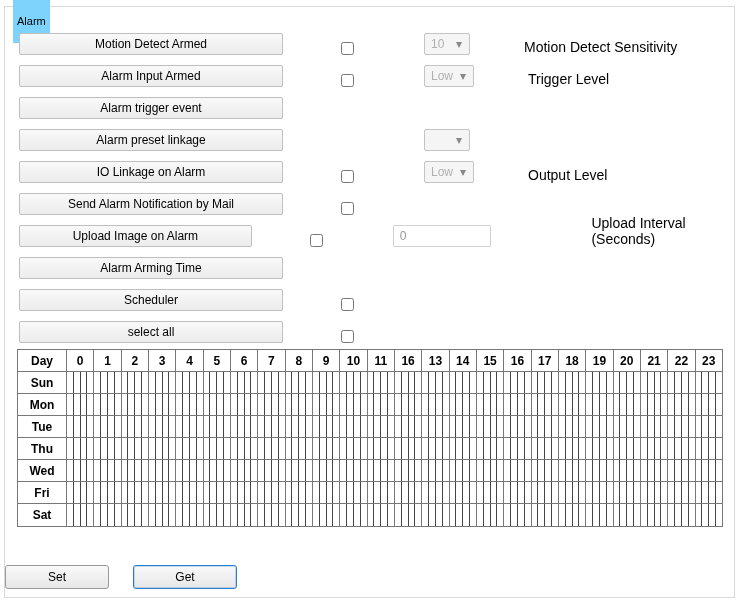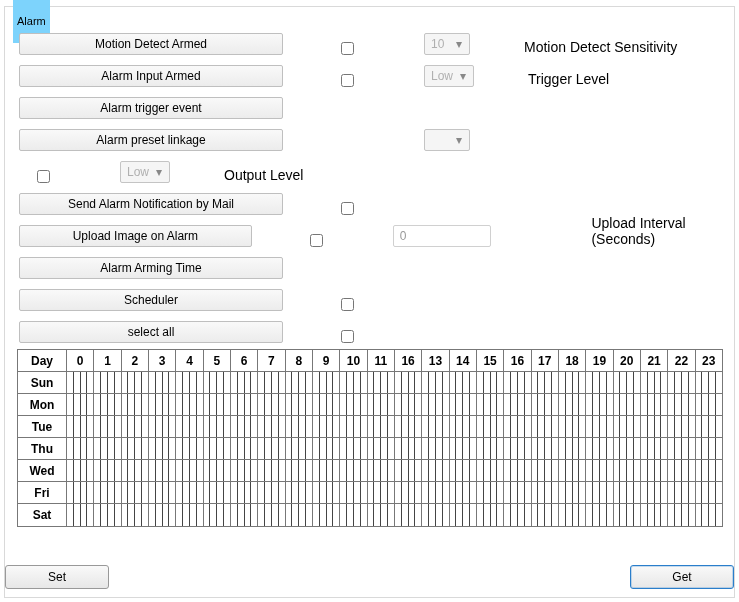--- a/index.html
+++ b/index.html
@@ -121,21 +121,21 @@
 .sched-row .hourcell .q {
   flex: 1;
   border-right: 1px solid #444;
 }
 .sched-row .hourcell .q:last-child { border-right: none; }
 .action-row {
   position: absolute;
   left: 0; right: 0;
   top: 558px;
   display: flex;
-  justify-content: space-between;
+  justify-content: flex-start;
   gap: 24px;
 }
 .btn {
   width: 104px;
   height: 24px;
   border: 1px solid #999;
   background: linear-gradient(#f9f9f9, #e7e7e7);
   border-radius: 3px;
   font-size: 12px;
   line-height: 22px;
@@ -181,20 +181,21 @@
     <div class="row">
       <div class="label-btn">Alarm preset linkage</div>
       <span style="width:31px;"></span>
       <div class="select disabled" style="margin-left:30px;width:46px;">
         <span></span>
         <span class="arrow">▾</span>
       </div>
     </div>
 
     <div class="row">
+      <div class="label-btn">IO Linkage on Alarm</div>
       <input type="checkbox" class="chk" style="">
       <div class="select disabled" style="margin-left:30px;width:50px;">
         <span>Low</span>
         <span class="arrow">▾</span>
       </div>
       <div class="side-label">Output Level</div>
     </div>
 
     <div class="row">
       <div class="label-btn">Send Alarm Notification by Mail</div>

